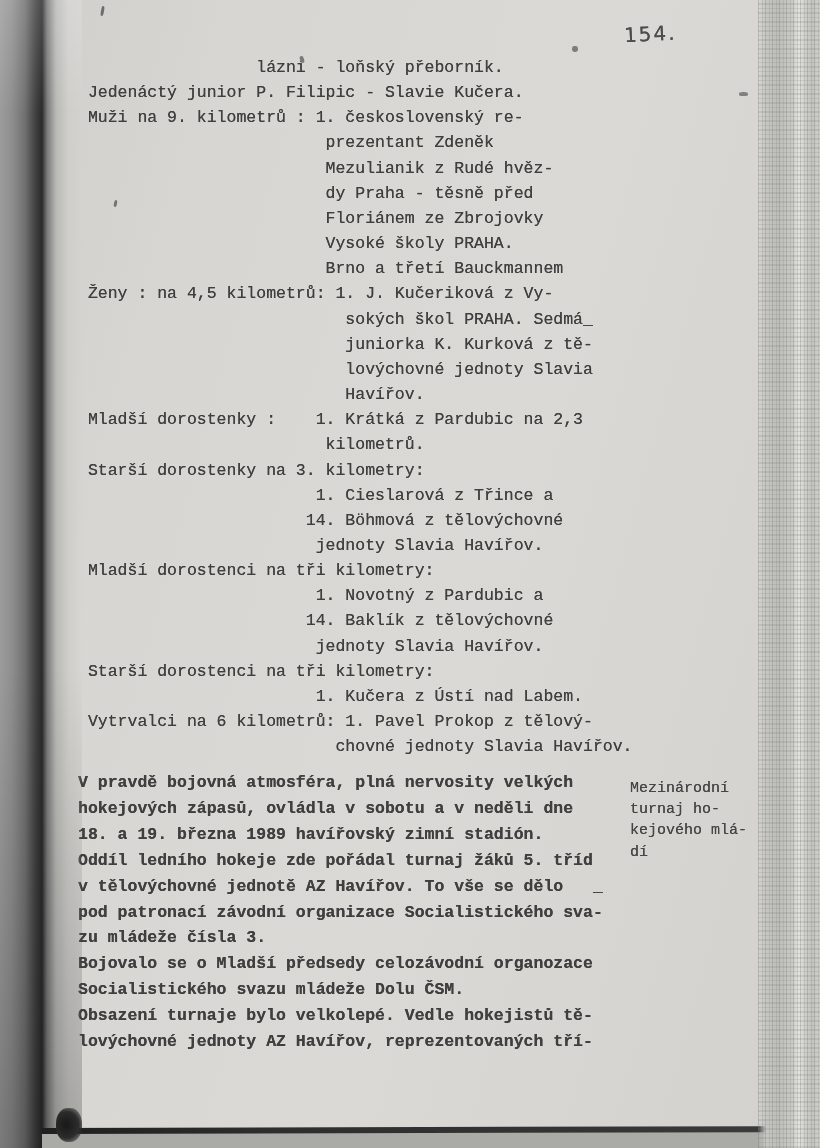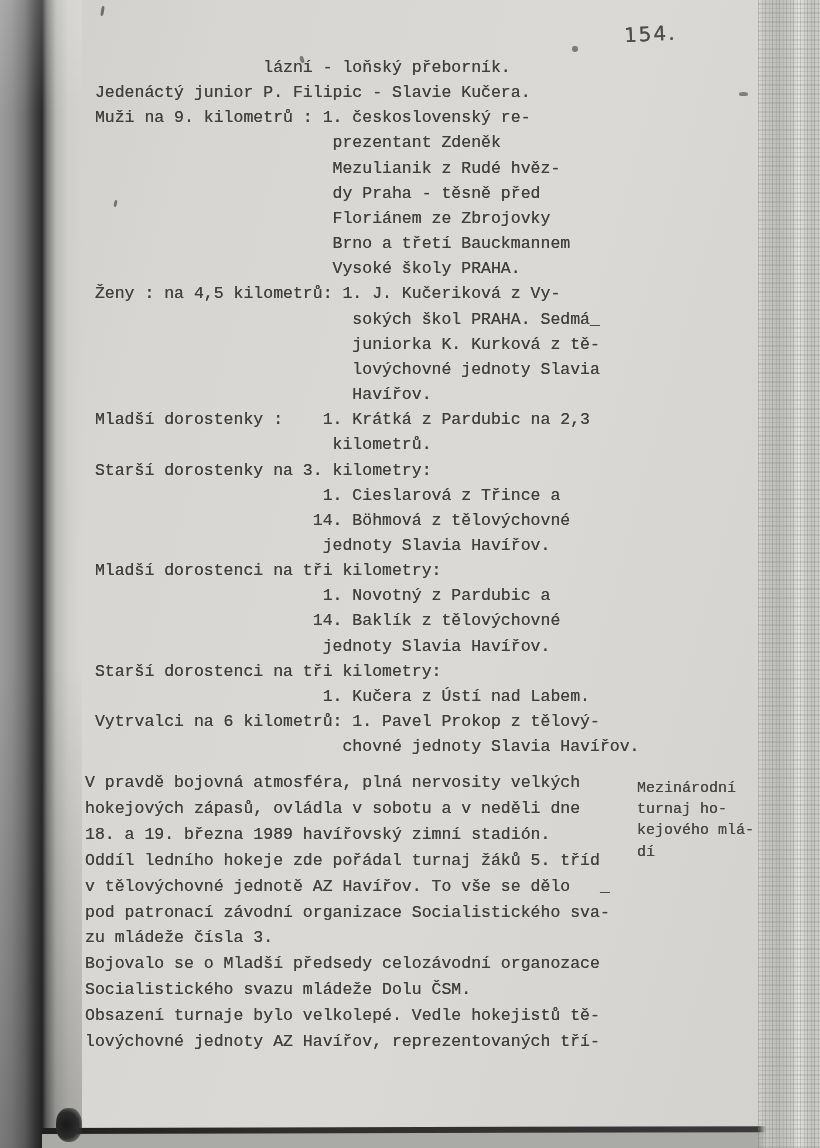--- a/index.html
+++ b/index.html
@@ -35,24 +35,24 @@
   .below-strip {
     position: absolute; left:42px; top:1132px; width:778px; height:16px; z-index:3;
     background: #aaaaa7;
   }
   .corner-blob {
     position: absolute; left:56px; top:1108px; width:26px; height:34px; z-index:4;
     background: radial-gradient(ellipse at 40% 50%, #181818 0%, #2c2c2c 55%, rgba(70,70,70,0) 100%);
     border-radius: 45%;
   }
   
-  .typed { position:absolute; color:#3f3f3f; font-size:16.5px; text-shadow: 0 0 0.6px rgba(58,58,58,.85); z-index:2;margin-left:7px; }
+  .typed { position:absolute; color:#3f3f3f; font-size:16.5px; text-shadow: 0 0 0.6px rgba(58,58,58,.85); z-index:2; }
   .typed .line { white-space: pre; }
   .results   { left:78px; top:55px;  line-height:25.15px; }
-  .paragraph { left:78px; top:770px; line-height:25.9px; }
+  .paragraph { left:78px; top:770px; line-height:25.9px;font-weight:bold; }
   .margin-note { left:630px; top:778px; line-height:21.2px; font-size:15px; color:#454545; }
   .page-number {
     position:absolute; left:624px; top:22px; z-index:2;
     font-family:"DejaVu Sans", sans-serif; font-size:20px; letter-spacing:2px;
     color:#4d4d4d; transform: rotate(-3deg); text-shadow:0 0 0.5px #555;
   }
   
   .artifact { position:absolute; z-index:2; background:#6d6d6d; border-radius:40%; }
   .a1 { left:101px; top:6px;  width:3px; height:10px; transform:rotate(10deg); }
   .a2 { left:300px; top:56px; width:4px; height:7px;  transform:rotate(-18deg); background:#7a7a7a; }
@@ -68,22 +68,22 @@
   <div class="page-number">154.</div>
 
   <div class="typed results">
     <div class="line">                  lázní - loňský přeborník.</div>
     <div class="line"> Jedenáctý junior P. Filipic - Slavie Kučera.</div>
     <div class="line"> Muži na 9. kilometrů : 1. československý re-</div>
     <div class="line">                         prezentant Zdeněk</div>
     <div class="line">                         Mezulianik z Rudé hvěz-</div>
     <div class="line">                         dy Praha - těsně před</div>
     <div class="line">                         Floriánem ze Zbrojovky</div>
+    <div class="line">                         Vysoké školy PRAHA.</div>
     <div class="line">                         Brno a třetí Bauckmannem</div>
-    <div class="line">                         Vysoké školy PRAHA.</div>
     <div class="line"> Ženy : na 4,5 kilometrů: 1. J. Kučeriková z Vy-</div>
     <div class="line">                           sokých škol PRAHA. Sedmá_</div>
     <div class="line">                           juniorka K. Kurková z tě-</div>
     <div class="line">                           lovýchovné jednoty Slavia</div>
     <div class="line">                           Havířov.</div>
     <div class="line"> Mladší dorostenky :    1. Krátká z Pardubic na 2,3</div>
     <div class="line">                         kilometrů.</div>
     <div class="line"> Starší dorostenky na 3. kilometry:</div>
     <div class="line">                        1. Cieslarová z Třince a</div>
     <div class="line">                       14. Böhmová z tělovýchovné</div>

